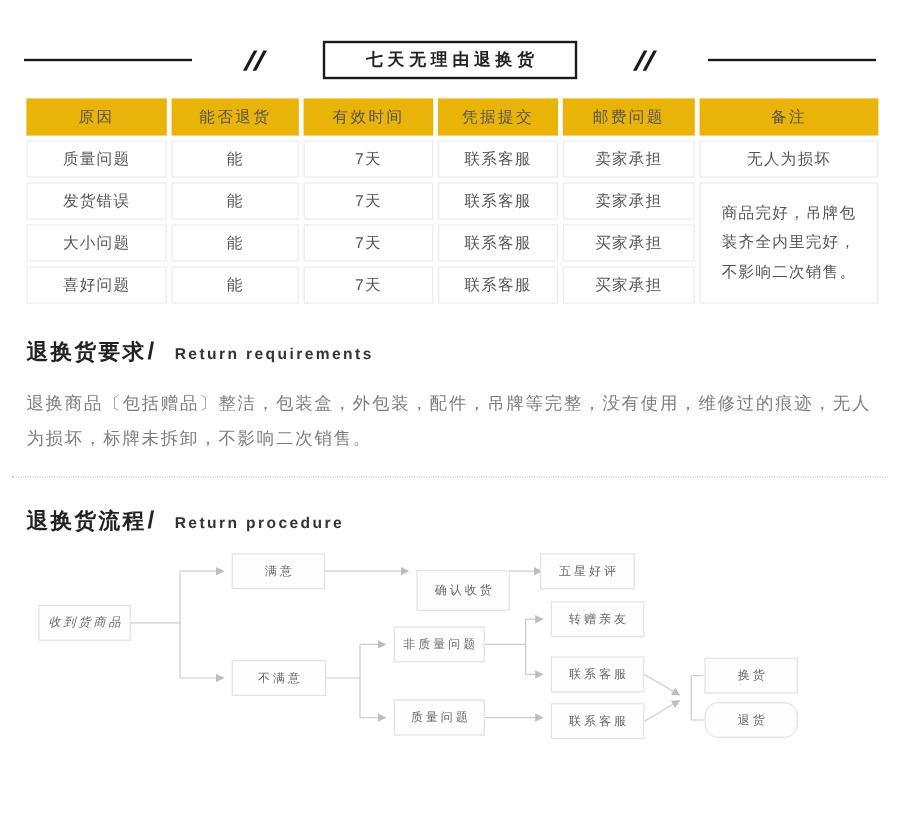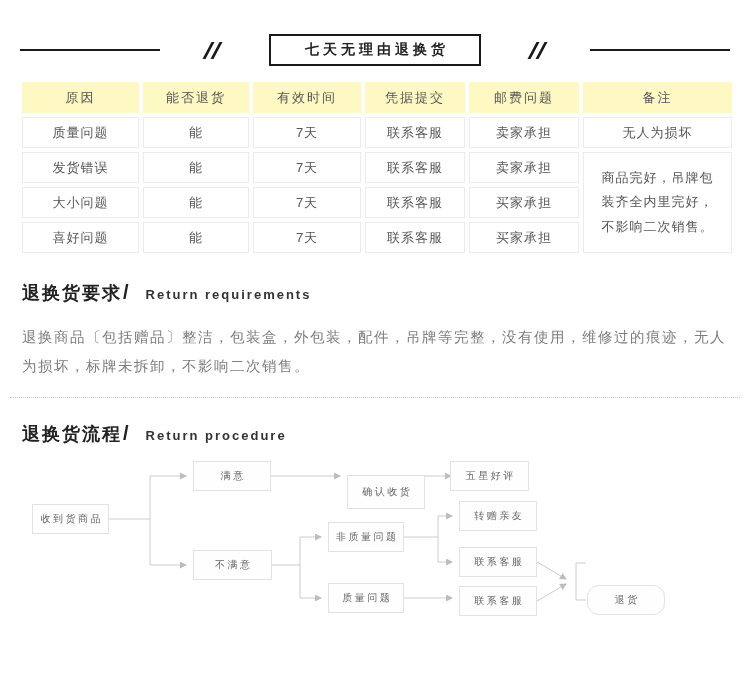--- a/index.html
+++ b/index.html
@@ -11,21 +11,21 @@
   .banner { display:flex; align-items:center; margin:34px 20px 0 20px;gap:42px; }
   .banner .hline { flex:1; height:2px; background:#1a1a1a; }
   .slashes { display:inline-flex; gap:5px; margin:0 5px; transform:skewX(-28deg); }
   .slashes i { display:block; width:3px; height:17px; background:#1a1a1a; }
   .title-box { border:2px solid #1a1a1a; padding:5px 30px 5px 34px; margin:0 4px;
     font-size:14px; font-weight:bold; letter-spacing:4px; color:#222; white-space:nowrap; }
 
   
   table.policy { border-collapse:separate; border-spacing:4px; margin:12px 18px 0 18px;
     table-layout:fixed; width:714px; }
-  table.policy th { background:#fef9c3; height:31px; font-size:13px; font-weight:normal;
+  table.policy th { background:#eab308; height:31px; font-size:13px; font-weight:normal;
     color:#555; letter-spacing:2px; text-align:center; }
   table.policy td { background:#fff; border:1px solid #ececec; height:31px; font-size:13px;
     color:#555; letter-spacing:1px; text-align:center; }
   td.remark-merged { text-align:left; padding:6px 13px; line-height:1.85; font-size:13px;
     letter-spacing:1.5px; vertical-align:middle; }
 
   
   .section-title { margin:24px 22px 0 22px; color:#222; }
   .section-title .zh { font-size:18px; font-weight:bold; letter-spacing:2px; }
   .section-title .slash { font-size:20px; font-weight:bold; margin:0 1px; }
@@ -148,24 +148,25 @@
       <path d="M438,110 H452" marker-end="url(#arr)"></path>
       <path d="M404,146 H452" marker-end="url(#arr)"></path>
       <path d="M537,110 L566,127" marker-end="url(#arr)"></path>
       <path d="M537,149 L566,132" marker-end="url(#arr)"></path>
       <path d="M576,111 V148"></path>
       <path d="M576,111 H586"></path>
       <path d="M576,148 H586"></path>
     </g>
   </svg>
 
-  <div class="flow-node" style="left:32px;top:52px;width:77px;height:30px;">收到货商品</div>
+  <div class="flow-node" style="left:32px;top:52px;width:77px;height:30px;font-style:italic;">收到货商品</div>
   <div class="flow-node" style="left:193px;top:9px;width:78px;height:30px;">满意</div>
   <div class="flow-node" style="left:347px;top:23px;width:78px;height:34px;">确认收货</div>
   <div class="flow-node" style="left:450px;top:9px;width:79px;height:30px;">五星好评</div>
   <div class="flow-node" style="left:193px;top:98px;width:79px;height:30px;">不满意</div>
   <div class="flow-node" style="left:328px;top:70px;width:76px;height:30px;">非质量问题</div>
   <div class="flow-node" style="left:328px;top:131px;width:76px;height:30px;">质量问题</div>
   <div class="flow-node" style="left:459px;top:49px;width:78px;height:30px;">转赠亲友</div>
   <div class="flow-node" style="left:459px;top:95px;width:78px;height:30px;">联系客服</div>
   <div class="flow-node" style="left:459px;top:134px;width:78px;height:30px;">联系客服</div>
+  <div class="flow-node" style="left:587px;top:96px;width:78px;height:30px;">换货</div>
   <div class="flow-node" style="left:587px;top:133px;width:78px;height:30px;border-radius:12px;">退货</div>
 </div>
 
 </body></html>

